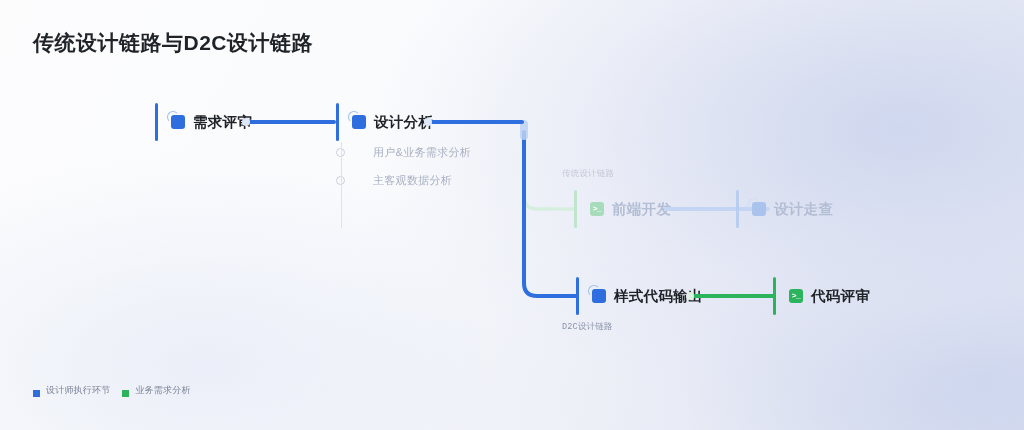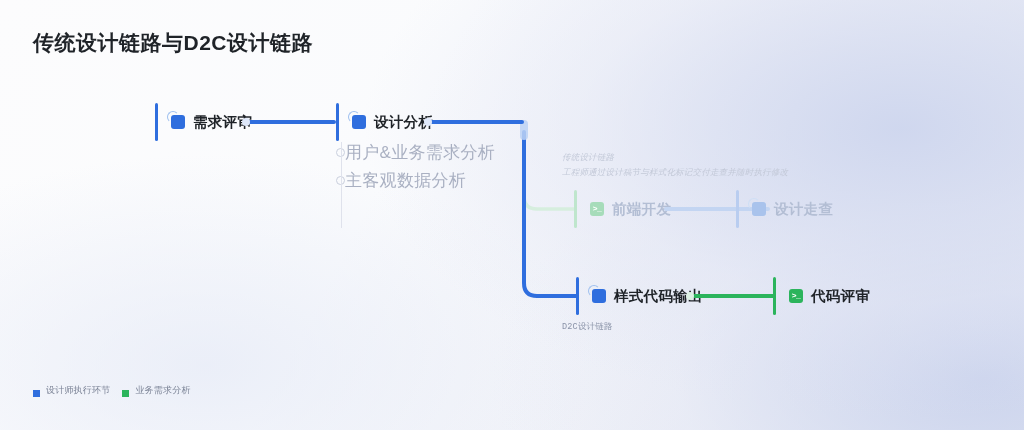--- a/index.html
+++ b/index.html
@@ -176,22 +176,22 @@
   }
   #sublist .sub .bullet {
     width: 7px;
     height: 7px;
     border-radius: 50%;
     border: 1px solid #c9cfdd;
     background: transparent;
     flex: 0 0 auto;
   }
   #sublist .sub .txt {
-    margin-left: 0;
-    font-size: 17px;
+    margin-left: 28px;
+    font-size: 11px;
     color: #a9b0c2;
     letter-spacing: .3px;
   }
 
   
   .caption { position: absolute; white-space: nowrap; }
   .caption .ct {
     font-size: 8.5px;
     letter-spacing: .2px;
     line-height: 1.75;
@@ -269,23 +269,22 @@
     <div class="sub">
       <span class="bullet"></span>
       <span class="txt">用户&amp;业务需求分析</span>
     </div>
     <div class="sub">
       <span class="bullet"></span>
       <span class="txt">主客观数据分析</span>
     </div>
   </div>
 
-  <div class="caption faded" style="left:562px; top:150px;font-style:italic;">
+  <div class="caption faded" style="left:562px; top:166px;">
     <div class="ct">传统设计链路</div>
-    <div class="ct">工程师通过设计稿节与样式化标记交付走查并随时执行修改</div>
   </div>
 
   <div class="node" style="left:574px; top:190px;">
     <div class="bar faded-green"></div>
     <div class="ico faded-green">&gt;_</div>
     <div class="label faded">前端开发</div>
   </div>
 
   <div class="hline faded" style="left:664px; top:207px; width:106px;"></div>
 

